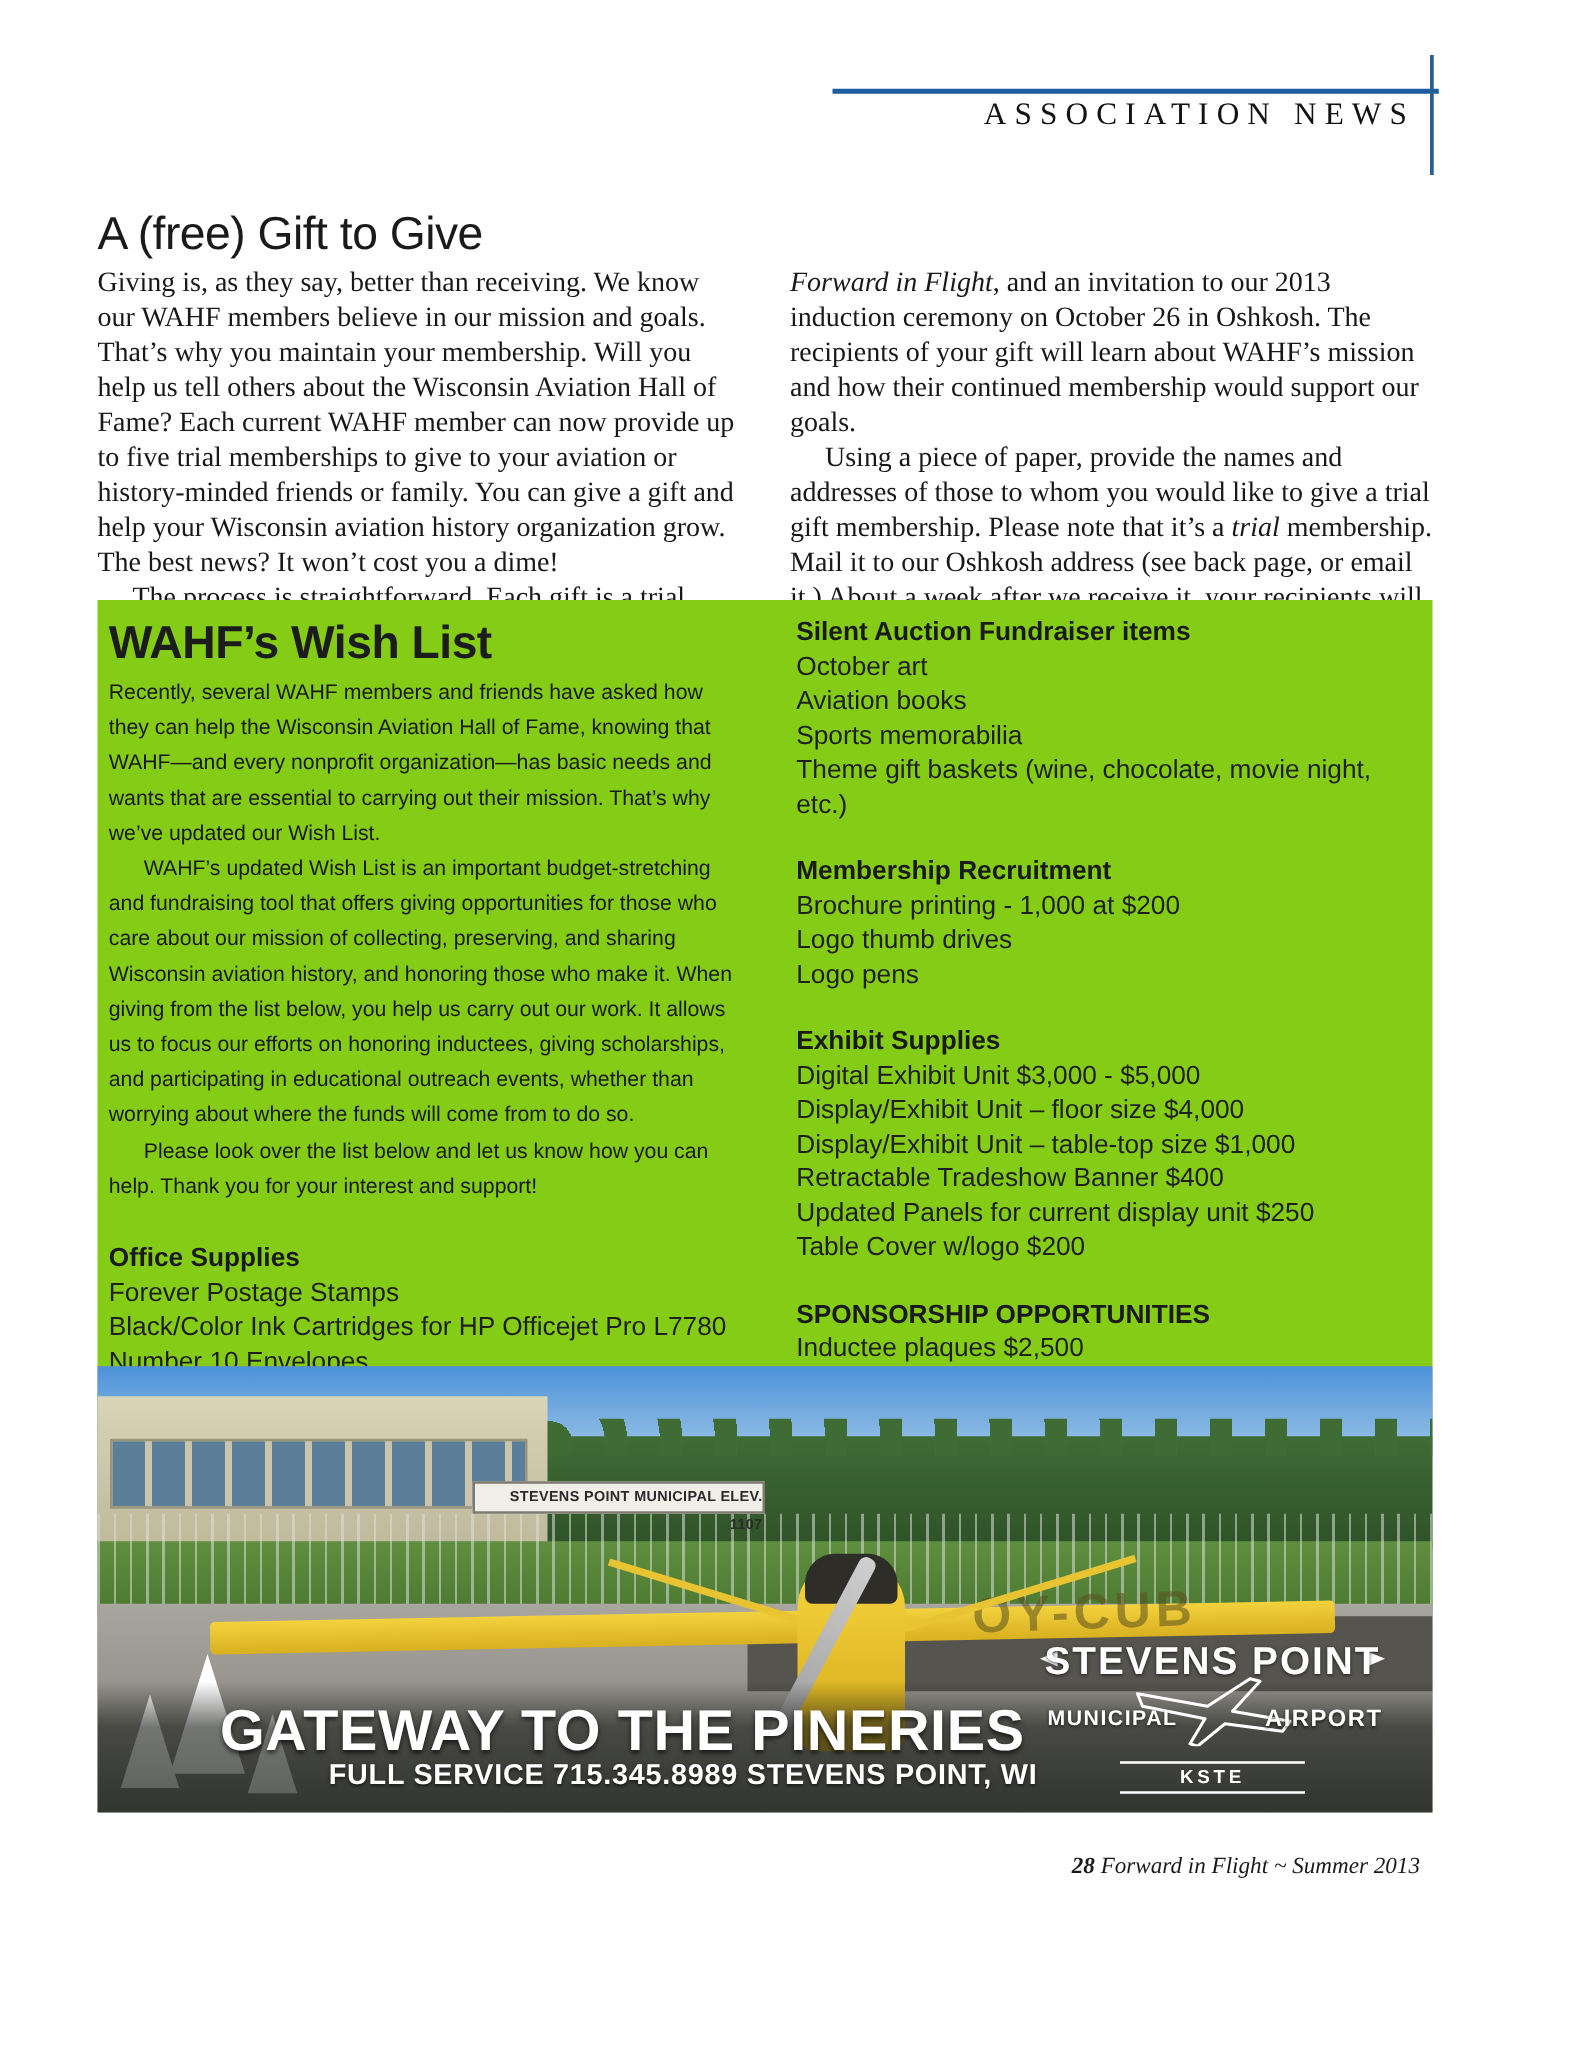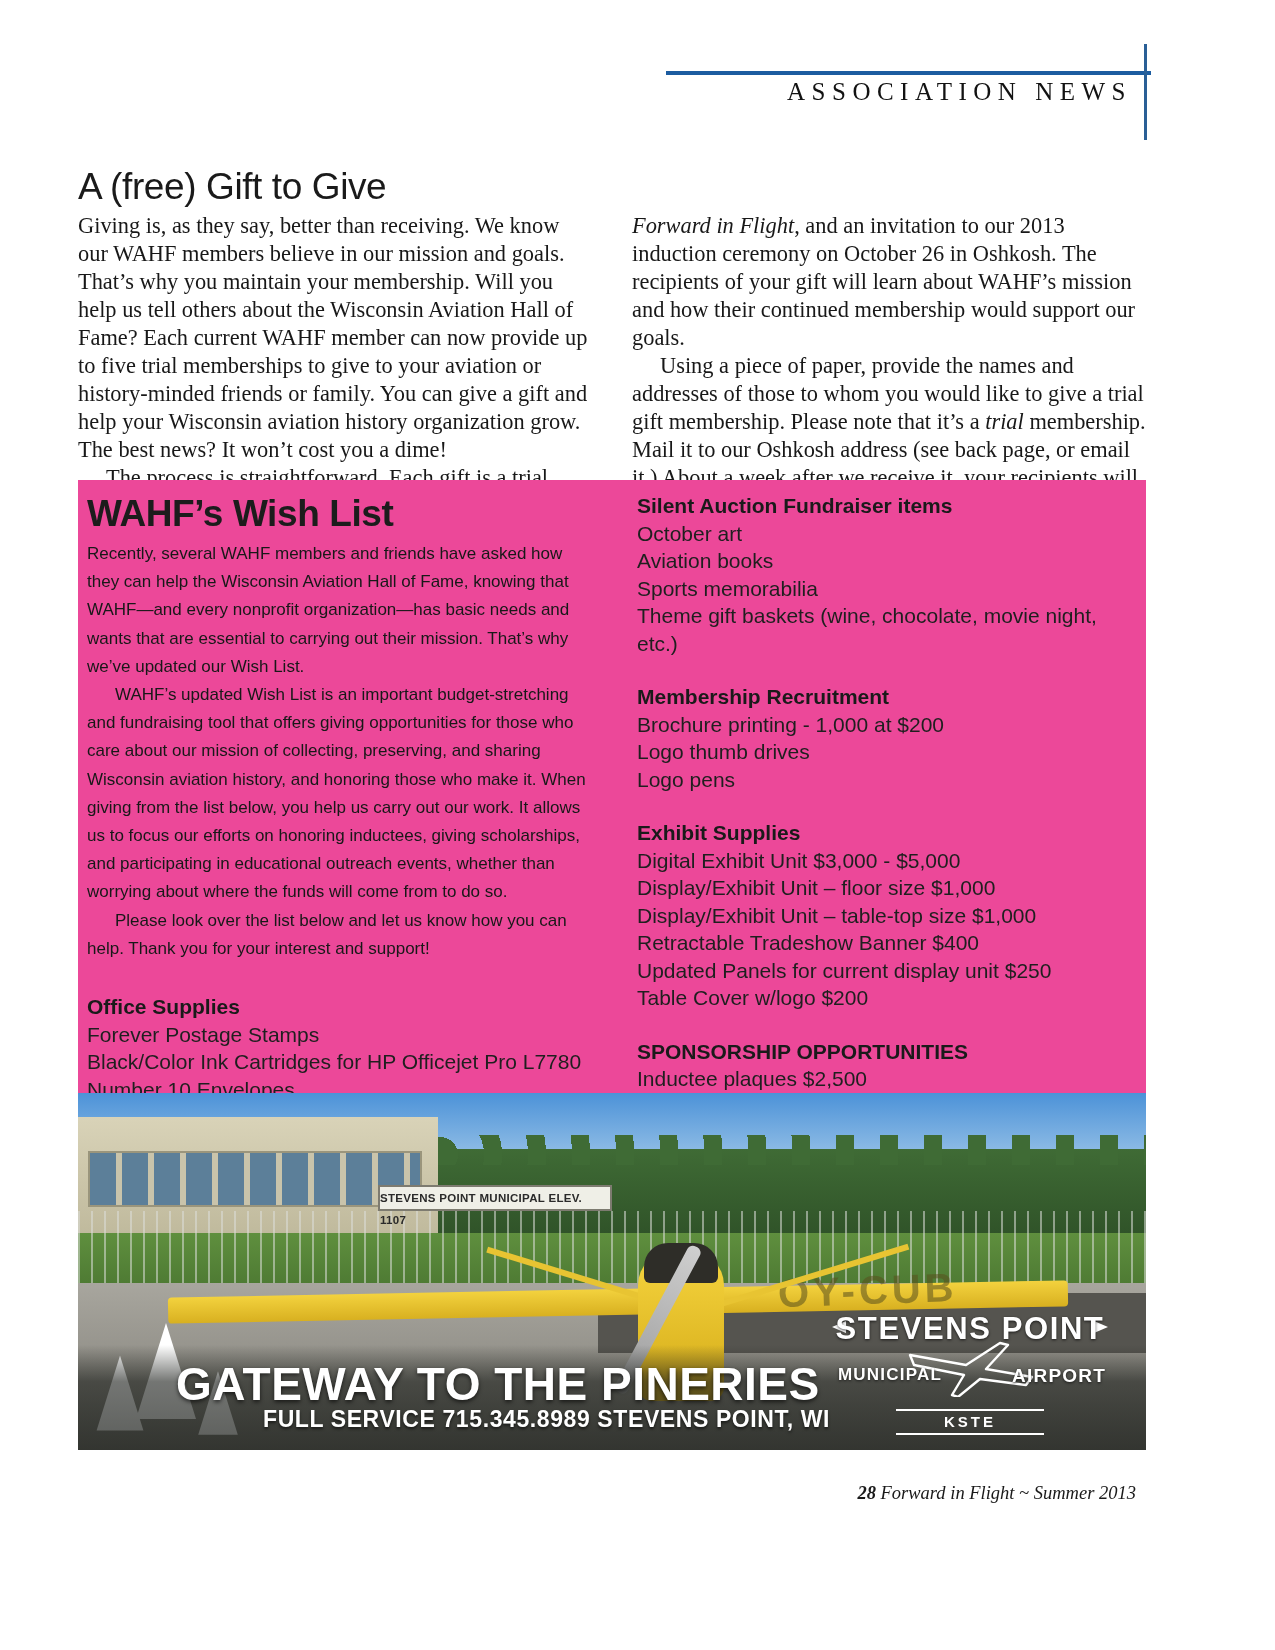--- a/index.html
+++ b/index.html
@@ -79,21 +79,21 @@
     text-indent: 28px;
   }
   em { font-style: italic; }
 
   
   .wishlist {
     position: absolute;
     left: 78px; top: 480px;
     width: 1068px;
     height: 613px;
-    background: #ec4899;
+    background: #84cc16;
   }
   .wishlist-inner {
     position: absolute;
     left: 9px; top: 12px;
     width: 1050px;
     display: flex;
     gap: 38px;
   }
   .wl-col-left { width: 512px; }
   .wl-col-right { width: 500px; }
@@ -243,21 +243,21 @@
   }
   .ad-sign {
     position: absolute; left: 300px; top: 92px;
     width: 230px; height: 22px;
     background: #efefe7;
     border: 2px solid #7d7b70;
     font-family: "Liberation Sans", sans-serif;
     font-size: 11.5px;
     font-weight: bold;
     color: #2a2a2a;
-    text-align: left;
+    text-align: right;
     line-height: 22px;
     letter-spacing: .3px;
   }
   .ad-pines {
     position: absolute; left: 6px; top: 222px;
     width: 160px; height: 130px;
   }
   .pine {
     position: absolute;
     width: 0; height: 0;
@@ -427,21 +427,21 @@
       <div class="cat-block">
         <div class="cat-head">Membership Recruitment</div>
         <div class="cat-item">Brochure printing - 1,000 at $200</div>
         <div class="cat-item">Logo thumb drives</div>
         <div class="cat-item">Logo pens</div>
       </div>
 
       <div class="cat-block">
         <div class="cat-head">Exhibit Supplies</div>
         <div class="cat-item">Digital Exhibit Unit $3,000 - $5,000</div>
-        <div class="cat-item">Display/Exhibit Unit – floor size $1,000</div>
+        <div class="cat-item">Display/Exhibit Unit – floor size $4,000</div>
         <div class="cat-item">Display/Exhibit Unit – table-top size $1,000</div>
         <div class="cat-item">Retractable Tradeshow Banner $400</div>
         <div class="cat-item">Updated Panels for current display unit $250</div>
         <div class="cat-item">Table Cover w/logo $200</div>
       </div>
 
       <div class="cat-block">
         <div class="cat-head">SPONSORSHIP OPPORTUNITIES</div>
         <div class="cat-item">Inductee plaques $2,500</div>
         <div class="cat-item">Induction banquet dessert sponsorship $250</div>

